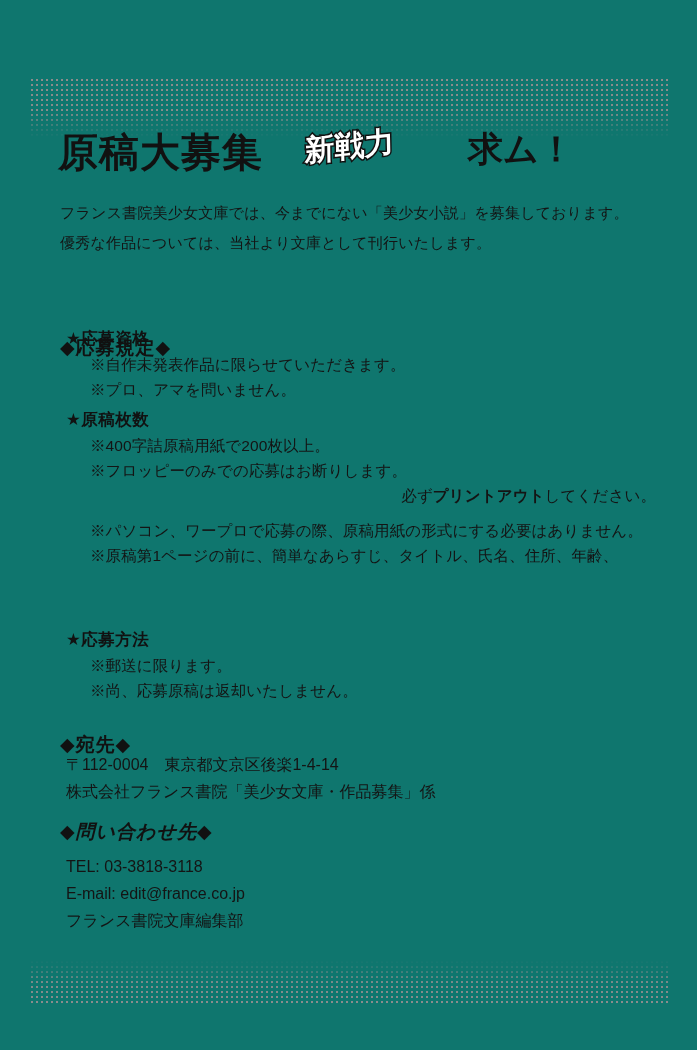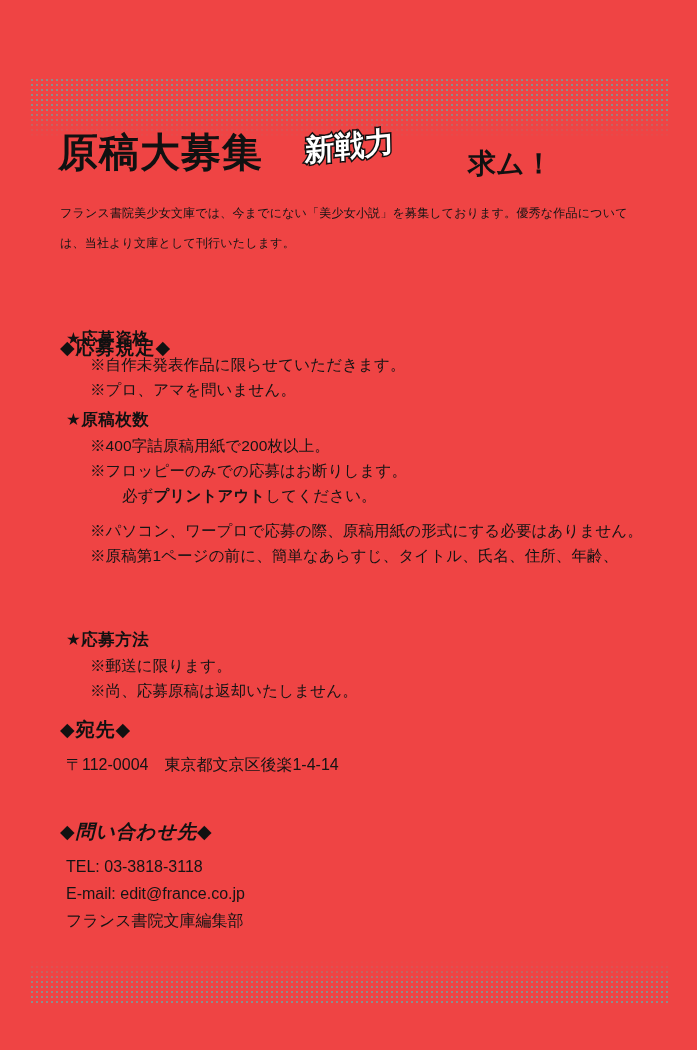--- a/index.html
+++ b/index.html
@@ -14,21 +14,21 @@
     font-family: "Liberation Sans", sans-serif;
     color: #0d0d0d;
     overflow: hidden;
   }
 
   .page {
     position: absolute;
     left: 0; top: 0;
     width: 697px;
     height: 1050px;
-    background: #ef4444;
+    background: #0f766e;
   }
 
   
   .dot-band {
     position: absolute;
     left: 30px;
     width: 638px;
     background-image:
       radial-gradient(circle at 2px 2px, #8d8d8d 1.15px, rgba(255,255,255,0) 1.5px);
     background-size: 5px 5px;
@@ -84,36 +84,36 @@
     color: #ffffff;
     -webkit-text-stroke: 3px #111;
     paint-order: stroke fill;
     transform: rotate(-6deg) skewX(-5deg);
     transform-origin: left bottom;
     white-space: nowrap;
   }
   .headline-tail {
     position: absolute;
     left: 410px;
-    top: 12px;
-    font-family: Liberation Sans, sans-serif;
-    font-weight: bold;
-    font-size: 28px;
+    top: 0;
+    font-family: Liberation Mono, monospace;
+    font-weight: bold;
+    font-size: 35px;
     line-height: 48px;
     color: #111;
     white-space: nowrap;
   }
 
   
   .intro {
     position: absolute;
     left: 60px;
     top: 198px;
     width: 580px;
-    font-size: 12px;
+    font-size: 15px;
     line-height: 30px;
     letter-spacing: 0.2px;
     color: #141414;
   }
 
   
   .section-head {
     position: absolute;
     left: 60px;
     font-family: "DejaVu Sans", sans-serif;
@@ -145,20 +145,21 @@
     letter-spacing: 0.1px;
     color: #141414;
     margin-left: 24px;
     text-indent: -16px;
     padding-left: 16px;
   }
   .note.cont {
     text-indent: 0;
     padding-left: 32px;
     margin-left: 24px;
+    text-align: right;
   }
   .note.hang {
     text-indent: -16px;
     padding-left: 16px;
   }
   .bold-inline {
     font-family: "DejaVu Sans", sans-serif;
     font-weight: bold;
   }
 
@@ -210,23 +211,24 @@
       <div class="note hang">※パソコン、ワープロで応募の際、原稿用紙の形式にする必要はありません。</div>
       <div class="note hang">※原稿第1ページの前に、簡単なあらすじ、タイトル、氏名、住所、年齢、</div>
     </div>
 
     <div class="sub-item" style="top:629px;">
       <div class="sub-title">★応募方法</div>
       <div class="note hang">※郵送に限ります。</div>
       <div class="note hang">※尚、応募原稿は返却いたしません。</div>
     </div>
 
-    <div class="section-head" style="top:717px;">◆宛先◆</div>
+    <div class="section-head" style="top:732px;">◆宛先◆</div>
     <div class="plain-block" style="top:751px;">
       <div class="row">〒112-0004　東京都文京区後楽1-4-14</div>
+      <div class="row">株式会社フランス書院「美少女文庫・作品募集」係</div>
     </div>
 
     <div class="section-head" style="top:819px;font-style:italic;">◆問い合わせ先◆</div>
     <div class="plain-block" style="top:853px;">
       <div class="row">TEL: 03-3818-3118</div>
       <div class="row">E-mail: edit@france.co.jp</div>
       <div class="row">フランス書院文庫編集部</div>
     </div>
 
   </div>

